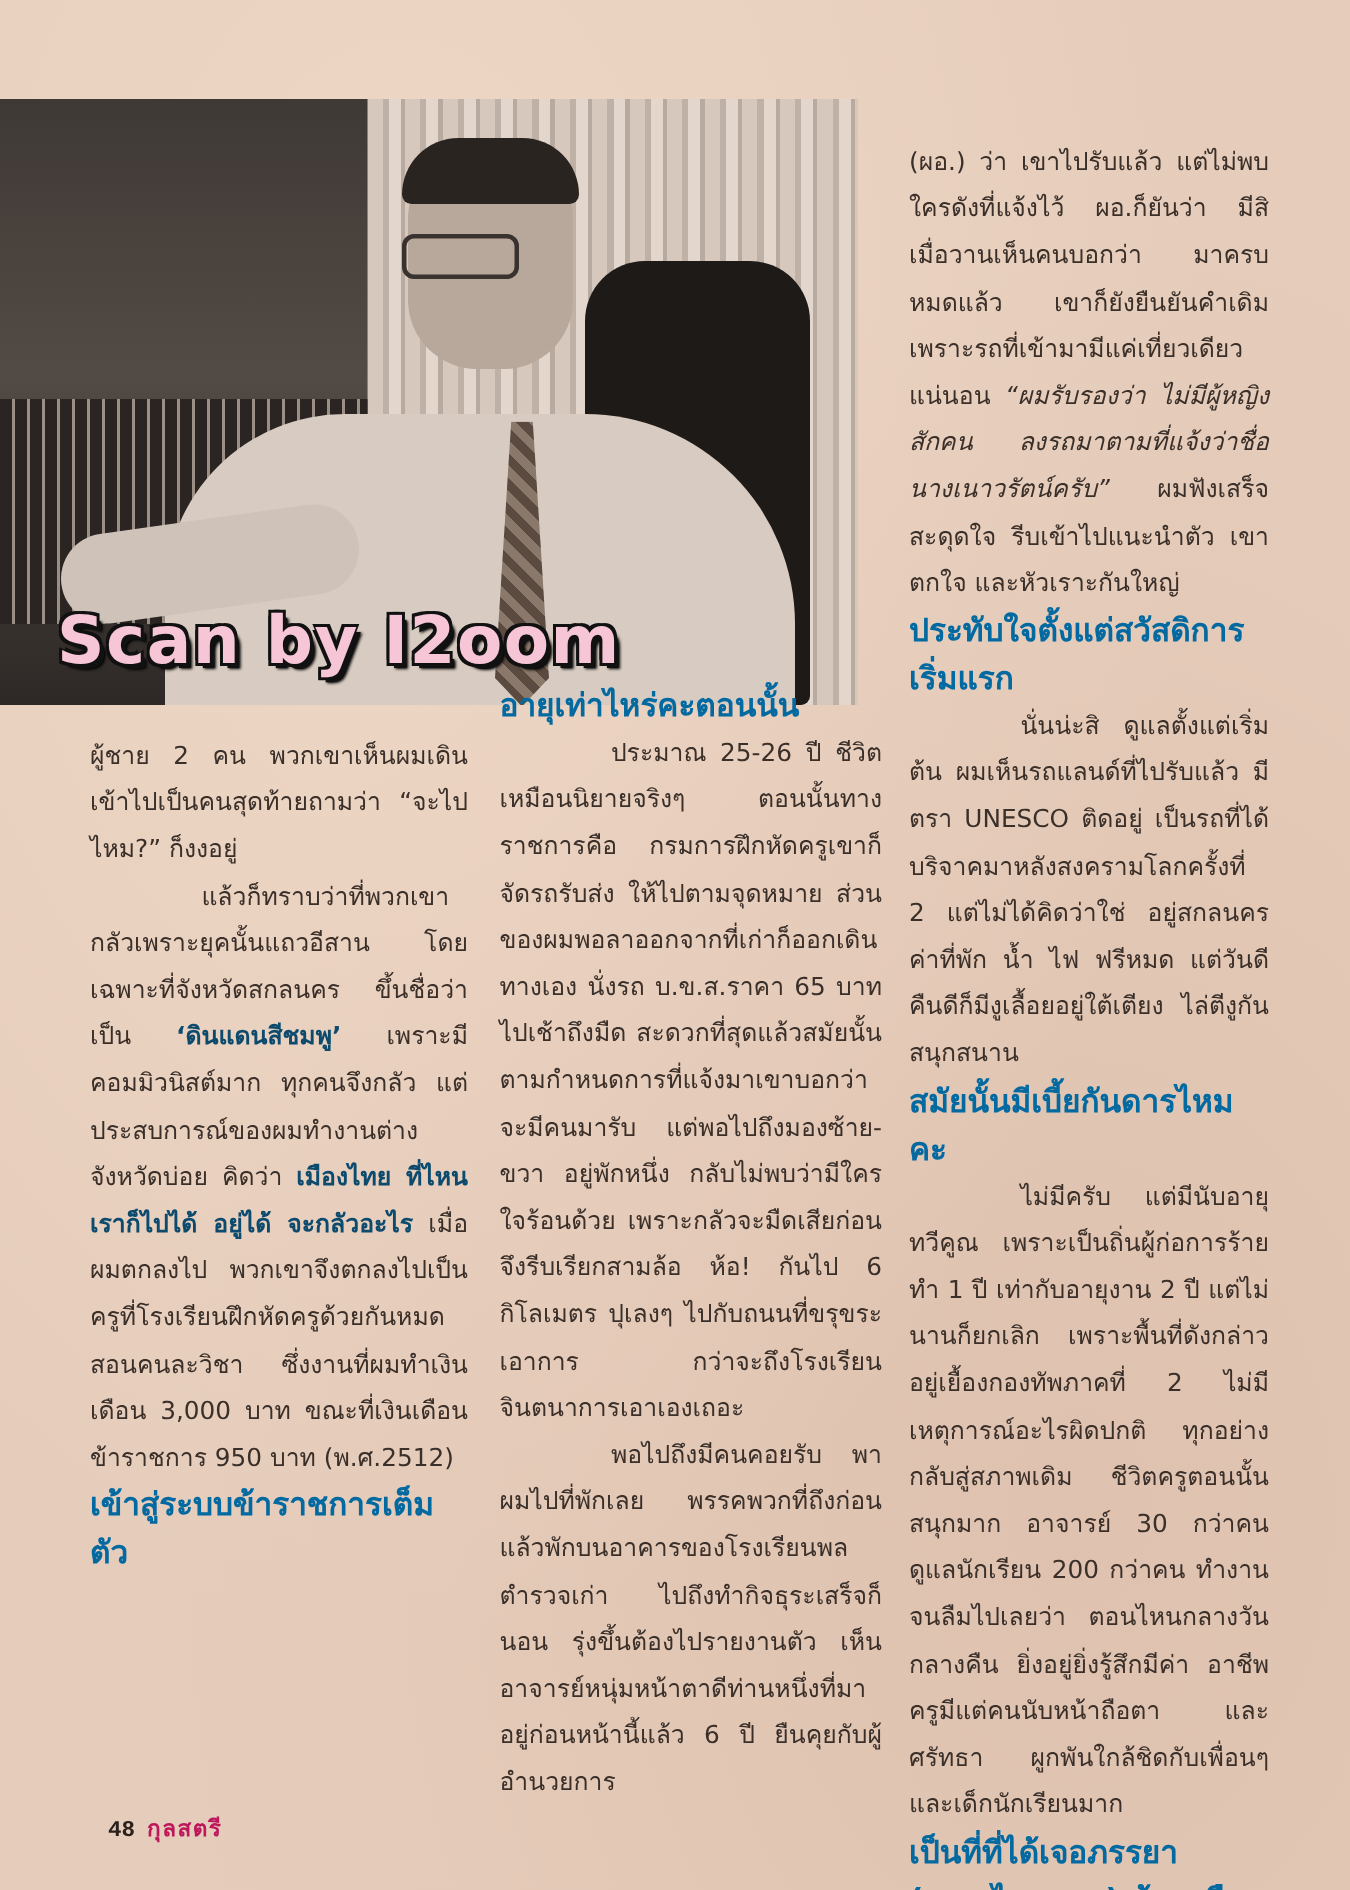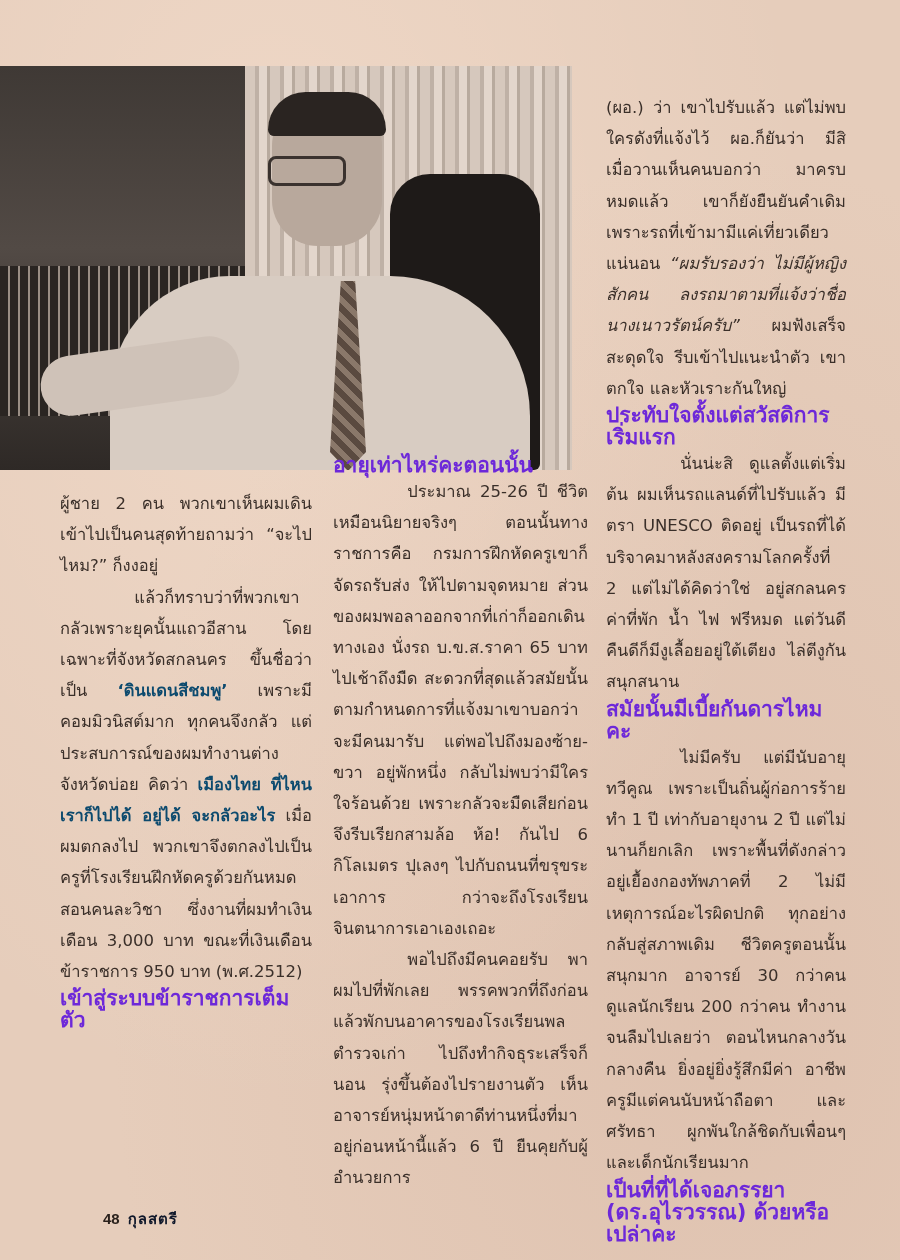--- a/index.html
+++ b/index.html
@@ -67,53 +67,54 @@
     color: #f7c6d6; letter-spacing: 1px;
     text-shadow: 3px 3px 0 #111, -2px -2px 0 #111, 2px -2px 0 #111, -2px 2px 0 #111, 4px 4px 2px #000;
     white-space: nowrap;
   }
 
   
   .col { position: absolute; font-size: 16.5px; line-height: 31.2px; color: #3a2f29; }
   .col p { margin: 0; text-align: justify; }
   .col .indent { text-indent: 4.5em; }
   .col .head {
-    font-size: 21px; line-height: 22px; font-weight: bold; color: #6d28d9; margin: 0;
+    font-size: 21px; line-height: 32px; font-weight: bold; color: #0369a1; margin: 0;
   }
   .col b { color: #0c4a6e; }
   .col i { font-style: italic; }
 
   .col-left { left: 60px; top: 488px; width: 252px; }
   .col-mid  { left: 333px; top: 454px; width: 255px; }
   .col-right{ left: 606px; top: 92px; width: 240px; }
 
   .footer {
     position: absolute; left: 72px; top: 1207px; font-size: 15px;
     display: flex; gap: 8px; align-items: baseline;
   }
-  .footer .num { color: #2a211c; font-weight: bold; font-family: Liberation Sans, sans-serif; margin-left: 31px; }
-  .footer .mag { color: #0f172a; font-weight: bold; letter-spacing: 1px; }
+  .footer .num { color: #2a211c; font-weight: bold; font-family: Liberation Mono, monospace; }
+  .footer .mag { color: #be185d; font-weight: bold; letter-spacing: 1px; }
 </style>
 </head>
 <body>
 
 <div class="page">
 
   <div class="photo" title="Man in glasses, shirt and tie gesturing while seated in leather chair">
     <div class="bg-left"></div>
     <div class="bg-right"></div>
     <div class="grille"></div>
     <div class="chair"></div>
     <div class="body"></div>
     <div class="arm"></div>
     <div class="head"></div>
     <div class="hair"></div>
     <div class="glasses"></div>
     <div class="tie"></div>
   </div>
+  <div class="watermark">Scan by I2oom</div>
 
   <div class="col col-left">
     <p>ผู้ชาย 2 คน พวกเขาเห็นผมเดินเข้าไปเป็นคนสุดท้ายถามว่า “จะไปไหม?” ก็งงอยู่</p>
     <p class="indent"><span>แล้วก็ทราบว่าที่พวกเขากลัวเพราะยุคนั้นแถวอีสาน โดยเฉพาะที่จังหวัดสกลนคร ขึ้นชื่อว่าเป็น </span><b>‘ดินแดนสีชมพู’</b><span> เพราะมีคอมมิวนิสต์มาก ทุกคนจึงกลัว แต่ประสบการณ์ของผมทำงานต่างจังหวัดบ่อย คิดว่า </span><b>เมืองไทย ที่ไหนเราก็ไปได้ อยู่ได้ จะกลัวอะไร</b><span> เมื่อผมตกลงไป พวกเขาจึงตกลงไปเป็นครูที่โรงเรียนฝึกหัดครูด้วยกันหมด สอนคนละวิชา ซึ่งงานที่ผมทำเงินเดือน 3,000 บาท ขณะที่เงินเดือนข้าราชการ 950 บาท (พ.ศ.2512)</span></p>
     <h3 class="head">เข้าสู่ระบบข้าราชการเต็มตัว</h3>
   </div>
 
   <div class="col col-mid">
     <h3 class="head">อายุเท่าไหร่คะตอนนั้น</h3>
     <p class="indent">ประมาณ 25-26 ปี ชีวิตเหมือนนิยายจริงๆ ตอนนั้นทางราชการคือ กรมการฝึกหัดครูเขาก็จัดรถรับส่ง ให้ไปตามจุดหมาย ส่วนของผมพอลาออกจากที่เก่าก็ออกเดินทางเอง นั่งรถ บ.ข.ส.ราคา 65 บาท ไปเช้าถึงมืด สะดวกที่สุดแล้วสมัยนั้น ตามกำหนดการที่แจ้งมาเขาบอกว่าจะมีคนมารับ แต่พอไปถึงมองซ้าย-ขวา อยู่พักหนึ่ง กลับไม่พบว่ามีใคร ใจร้อนด้วย เพราะกลัวจะมืดเสียก่อน จึงรีบเรียกสามล้อ ห้อ! กันไป 6 กิโลเมตร ปุเลงๆ ไปกับถนนที่ขรุขระเอาการ กว่าจะถึงโรงเรียน จินตนาการเอาเองเถอะ</p>

